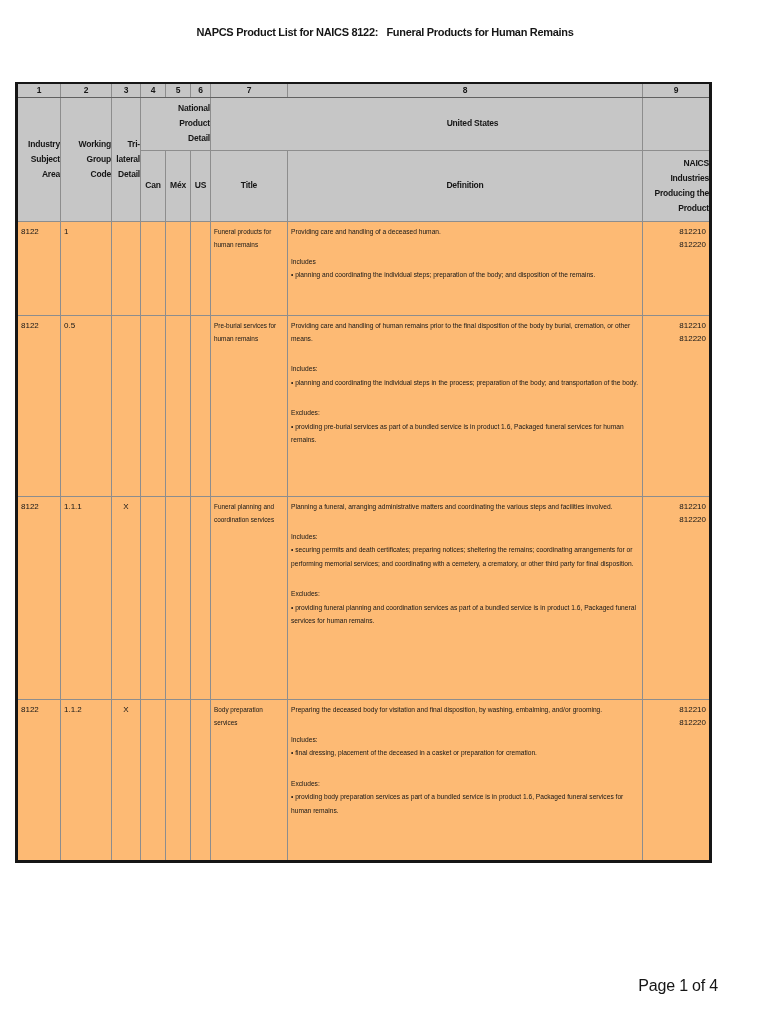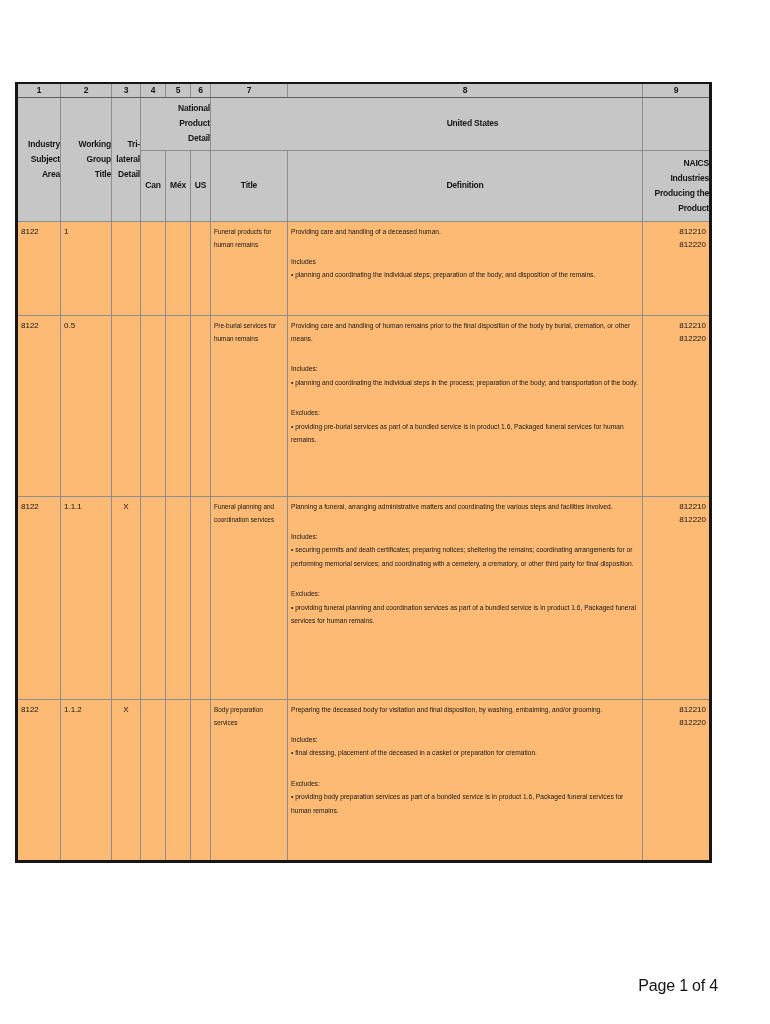--- a/index.html
+++ b/index.html
@@ -65,20 +65,21 @@
   .page-num {
     position: absolute; top: 977px; right: 52px;
     font-size: 16px; letter-spacing: -0.2px;
   }
 </style>
 </head>
 <body>
 
 <div class="page">
 
+  <div class="doc-title">NAPCS Product List for NAICS 8122:   Funeral Products for Human Remains</div>
 
   <table class="napcs">
     <colgroup>
       <col style="width:44px">
         <col style="width:51px">
         <col style="width:29px">
       <col style="width:25px">
         <col style="width:25px">
         <col style="width:20px">
       <col style="width:77px">
@@ -99,21 +100,21 @@
       </tr>
       <tr class="h1">
         <td rowspan="2" class="hbottom">
           <div class="hlbl pre">Industry
 Subject
 Area</div>
         </td>
         <td rowspan="2" class="hbottom">
           <div class="hlbl pre">Working
 Group
-Title</div>
+Code</div>
         </td>
         <td rowspan="2" class="hbottom">
           <div class="hlbl pre">Tri-
 lateral
 Detail</div>
         </td>
         <td colspan="3" class="dot">
           <div class="hlbl pre">National
 Product
 Detail</div>

